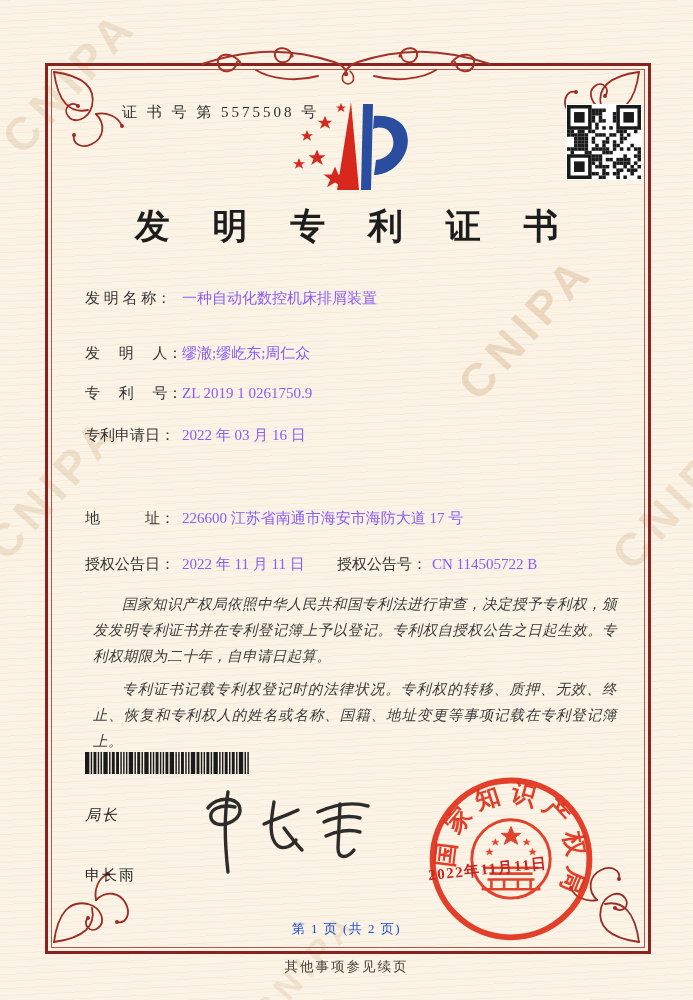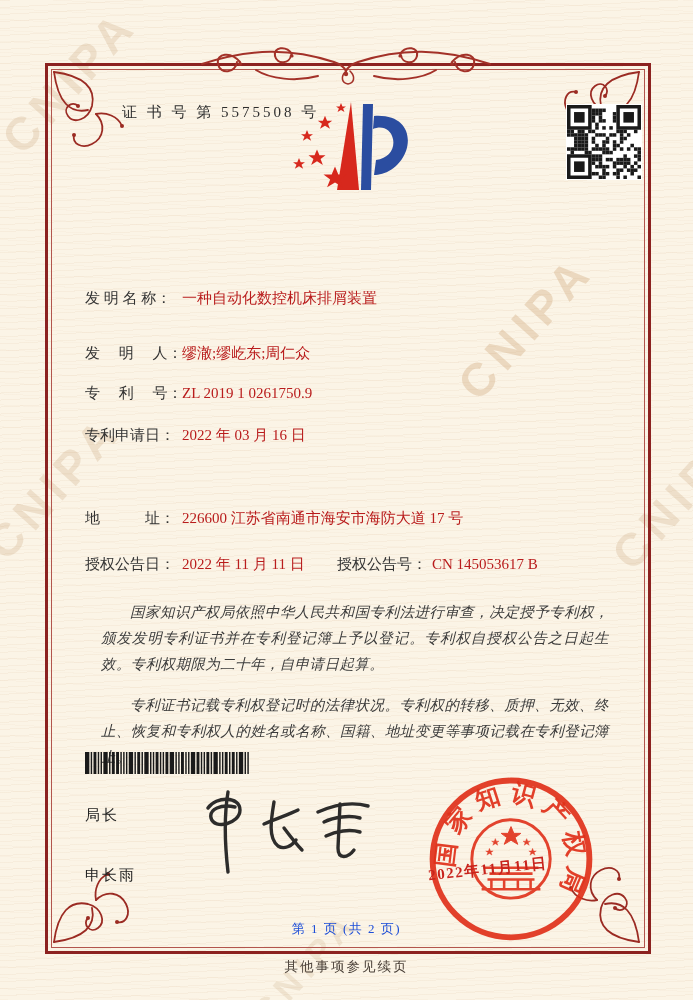--- a/index.html
+++ b/index.html
@@ -27,34 +27,34 @@
   .corner.bl{left:50px;bottom:54px;transform:rotate(270deg);}
   
   .cert-no{position:absolute;left:80px;top:103px;font-size:15px;letter-spacing:3px;color:#2e2e2e;margin-left:42px;}
   .logo{position:absolute;left:286px;top:96px;width:124px;height:102px;}
   .qr{position:absolute;left:566px;top:104px;width:74px;height:74px;background:#fff;padding:1px;}
   .title{position:absolute;left:0;right:0;top:203px;text-align:center;
      font-size:35px;font-weight:bold;letter-spacing:17px;color:#1d1d1d;text-indent:17px;}
   
   .row{position:absolute;left:85px;right:55px;font-size:15px;color:#333;white-space:nowrap;}
   .row .lab{display:inline-block;width:97px;color:#333;}
-  .row .val{color:#b91c1c;}
+  .row .val{color:#8b5cf6;}
   .r1{top:289px}.r2{top:344px}.r3{top:384px}.r4{top:426px}
   .r5{top:466px}.r6{top:509px}.r7{top:555px}
   .val-pad{display:inline-block;width:155px;}
   .lab2{display:inline-block;width:95px;}
   
   .body-text{position:absolute;left:85px;right:68px;top:584px;font-size:14.5px;
      line-height:1.78;color:#3b3b3b;font-style:italic;letter-spacing:0.4px;text-align:justify;}
-  .body-text p{margin:16px;text-indent:2em;}
+  .body-text p{margin:8px;text-indent:2em;}
   
   .barcode{position:absolute;left:85px;top:752px;width:190px;height:22px;}
   .barcode svg{width:100%;height:100%;}
   
-  .sig-role{position:absolute;left:85px;top:806px;font-size:15px;color:#222;letter-spacing:2px;}
+  .sig-role{position:absolute;left:85px;top:806px;font-size:15px;color:#222;letter-spacing:2px;font-style:italic;}
   .sig-name{position:absolute;left:85px;top:838px;font-size:15px;color:#222;letter-spacing:2px;margin-top:28px;}
   .sig-hand{position:absolute;left:188px;top:786px;width:195px;height:90px;}
   
   .seal{position:absolute;left:413px;top:758px;width:196px;height:196px;}
   .seal-date{position:absolute;left:428px;top:860px;font-size:15px;font-weight:bold;
      color:#c8231c;letter-spacing:1.5px;transform:rotate(-6deg);white-space:nowrap;}
   
   .page-num{position:absolute;left:0;right:0;top:920px;text-align:center;
      font-size:13px;letter-spacing:1.5px;color:#1d4ed8;}
   .cont-note{position:absolute;left:0;right:0;top:958px;text-align:center;
@@ -317,38 +317,39 @@
           <rect x="126" y="133" width="7" height="7"></rect>
           <rect x="63" y="140" width="7" height="7"></rect>
           <rect x="70" y="140" width="7" height="7"></rect>
           <rect x="98" y="140" width="7" height="7"></rect>
           <rect x="112" y="140" width="7" height="7"></rect>
           <rect x="140" y="140" width="7" height="7"></rect>
         </g>
     </g>
   </svg>
 
+  <div class="title">发 明 专 利 证 书</div>
 
   <div class="row r1">
     <span class="lab">发 明 名 称：</span><span class="val">一种自动化数控机床排屑装置</span>
   </div>
   <div class="row r2">
     <span class="lab">发　 明　 人：</span><span class="val">缪澈;缪屹东;周仁众</span>
   </div>
   <div class="row r3">
     <span class="lab">专　 利　 号：</span><span class="val">ZL 2019 1 0261750.9</span>
   </div>
   <div class="row r4">
     <span class="lab">专利申请日：</span><span class="val">2022 年 03 月 16 日</span>
   </div>
   <div class="row r6">
     <span class="lab">地　　　址：</span><span class="val">226600 江苏省南通市海安市海防大道 17 号</span>
   </div>
   <div class="row r7">
-    <span class="lab">授权公告日：</span><span class="val val-pad">2022 年 11 月 11 日</span><span class="lab2">授权公告号：</span><span class="val">CN 145053617 B</span>
+    <span class="lab">授权公告日：</span><span class="val val-pad">2022 年 11 月 11 日</span><span class="lab2">授权公告号：</span><span class="val">CN 114505722 B</span>
   </div>
 
   <div class="body-text">
     <p>国家知识产权局依照中华人民共和国专利法进行审查，决定授予专利权，颁发发明专利证书并在专利登记簿上予以登记。专利权自授权公告之日起生效。专利权期限为二十年，自申请日起算。</p>
     <p>专利证书记载专利权登记时的法律状况。专利权的转移、质押、无效、终止、恢复和专利权人的姓名或名称、国籍、地址变更等事项记载在专利登记簿上。</p>
   </div>
 
   <div class="barcode">
     <svg viewBox="0 0 190 22" preserveAspectRatio="none">
       <g id="barcode-bars" fill="#1a1a1a">

